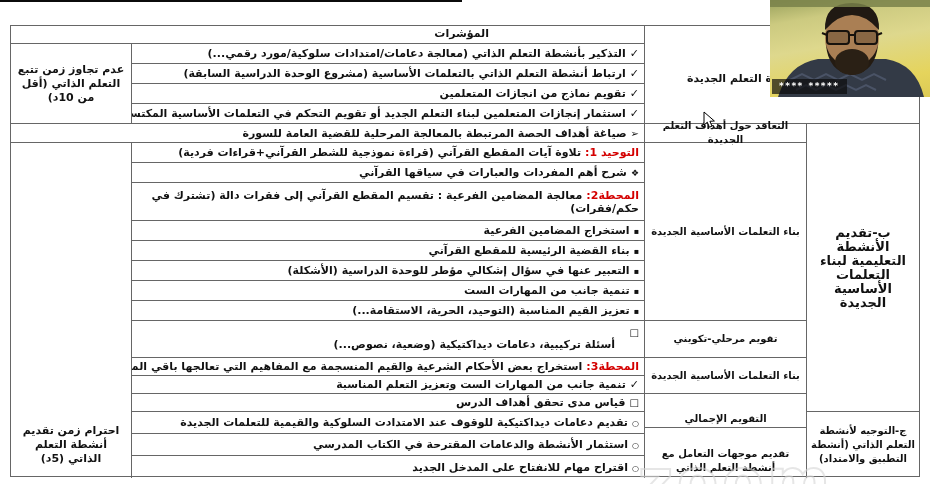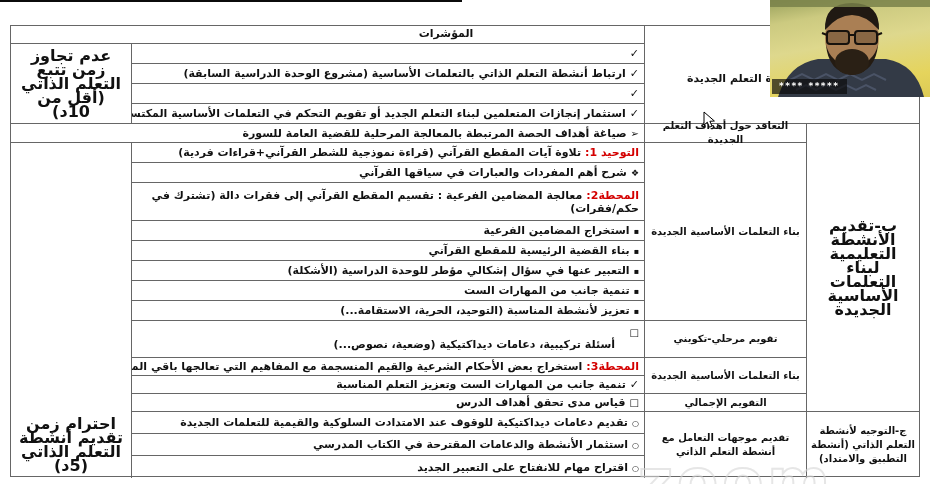--- a/index.html
+++ b/index.html
@@ -14,30 +14,30 @@
   
   .tbl {
     position:absolute; left:10px; top:25px; width:910px; height:452px;
     border:1px solid #666; z-index:1; color:#111;
   }
   .cell { position:absolute; font-weight:bold; }
   .bb { border-bottom:1px solid #666; }
   .bl { border-left:1px solid #666; }
 
   .hdr-cell { left:0; top:0; width:633px; height:18px; }
-  .hdr-cell span { position:absolute; left:392px; top:1px; width:86px; text-align:center; font-size:11px; }
+  .hdr-cell span { position:absolute; left:392px; top:1px; width:86px; text-align:right; font-size:11px; }
 
   .cd1 { left:633px; top:0; width:275px; height:98px; }
   .cd1 .frag { position:absolute; left:10px; top:46px; width:117px; direction:rtl; text-align:right; white-space:nowrap; font-size:11px; }
 
   .a1 { left:0; top:18px;  width:120px; height:80px; }
   .a2 { left:0; top:117px; width:120px; height:269px; }
   .a3 { left:0; top:386px; width:120px; height:66px; }
   .acell { display:flex; align-items:center; justify-content:center; text-align:center;
-           direction:rtl; font-size:16px; line-height:14px; padding:0 6px; }
+           direction:rtl; font-size:11px; line-height:14px; padding:0 6px; }
 
   .bstack1 { left:120px; top:18px;  width:513px; height:80px; }
   .bstack2 { left:120px; top:117px; width:513px; height:335px; }
   .srow    { left:0; top:98px; width:633px; height:19px; }
 
   .brow { display:flex; flex-direction:column; justify-content:center;
           direction:rtl; padding:0 5px 0 2px; font-size:11px; overflow:hidden; }
   .brow .line { display:flex; direction:rtl; align-items:baseline; gap:4px; white-space:nowrap; }
   .brow .line2 { padding-right:24px; }
   .h20 { height:20px; } .h19 { height:19px; } .h38 { height:38px; }
@@ -49,22 +49,22 @@
   .blt-sq     { font-size:8px;  }
   .blt-box    { font-size:10px; }
   .blt-circ   { font-size:8px;  }
   .station { color:#d40000; }
 
   .ccol { left:633px; top:98px; width:162px; height:354px; }
   .dcol { left:795px; top:98px; width:113px; height:354px; }
   .ccell { display:flex; align-items:center; justify-content:center; text-align:center;
            direction:rtl; font-size:10px; line-height:14px; padding:0 4px; }
   .c2 { height:19px; } .c3 { height:178px; } .c4 { height:37px; }
-  .c5 { height:36px; } .c6 { height:18px; }  .c7 { height:66px; }
-  .d2 { height:288px; font-size:16px; } .d3 { height:66px; font-size:10px; }
+  .c5 { height:36px; } .c6 { height:18px;margin-top:16px; }  .c7 { height:66px; }
+  .d2 { height:288px; font-size:13px; } .d3 { height:66px; font-size:10px; }
 
   
   .wm { position:absolute; left:638px; top:446px; z-index:5; pointer-events:none;
         font-size:60px; font-weight:800; letter-spacing:4px; color:transparent;
         -webkit-text-stroke:2px #d6d6d6; opacity:.6; }
 
   
   .cam { position:absolute; left:770px; top:0; width:160px; height:97px; z-index:10;
          overflow:hidden; background:linear-gradient(170deg,#99a15c 0%,#ccca80 20%,#ded88d 45%,#e5d45c 80%,#dcca55 100%); }
   .cam-top { position:absolute; left:0; top:0; width:100%; height:7px; background:#79814a; opacity:.85; }
@@ -90,31 +90,33 @@
       <span class="frag">ة التعلم الجديدة</span>
     </div>
 
     <div class="cell a1 bb acell">عدم تجاوز زمن تتبع التعلم الذاتي (أقل من 10د)</div>
     <div class="cell a3 acell">احترام زمن تقديم أنشطة التعلم الذاتي (5د)</div>
 
     <div class="cell bstack1 bl">
       <div class="brow h20 bb">
           <div class="line">
         <span class="blt blt-check">✓</span>
+        <span>التذكير بأنشطة التعلم الذاتي (معالجة دعامات/امتدادات سلوكية/مورد رقمي...)</span>
           </div>
         </div>
       <div class="brow h20 bb">
           <div class="line">
         <span class="blt blt-check">✓</span>
         <span>ارتباط أنشطة التعلم الذاتي بالتعلمات الأساسية (مشروع الوحدة الدراسية السابقة)</span>
           </div>
         </div>
       <div class="brow h20 bb">
           <div class="line">
         <span class="blt blt-check">✓</span>
+        <span>تقويم نماذج من انجازات المتعلمين</span>
           </div>
         </div>
       <div class="brow h20 bb">
           <div class="line">
         <span class="blt blt-check">✓</span>
         <span>استثمار إنجازات المتعلمين لبناء التعلم الجديد أو تقويم التحكم في التعلمات الأساسية المكتسبة</span>
           </div>
         </div>
     </div>
 
@@ -167,21 +169,21 @@
         </div>
       <div class="brow h20 bb">
           <div class="line">
         <span class="blt blt-sq">▪</span>
         <span>تنمية جانب من المهارات الست</span>
           </div>
         </div>
       <div class="brow h20 bb">
           <div class="line">
         <span class="blt blt-sq">▪</span>
-        <span>تعزيز لأنشطة المناسبة (التوحيد، الحرية، الاستقامة...)</span>
+        <span>تعزيز القيم المناسبة (التوحيد، الحرية، الاستقامة...)</span>
           </div>
         </div>
       <div class="brow h37 bb">
         <div class="line">
             <span class="blt blt-box">□</span>
           </div>
         <div class="line line2">
             <span>أسئلة تركيبية، دعامات ديداكتيكية (وضعية، نصوص...)</span>
           </div>
         </div>
@@ -211,21 +213,21 @@
         </div>
       <div class="brow h22 bb">
           <div class="line">
         <span class="blt blt-circ">○</span>
         <span>استثمار الأنشطة والدعامات المقترحة في الكتاب المدرسي</span>
           </div>
         </div>
       <div class="brow h22">
           <div class="line">
         <span class="blt blt-circ">○</span>
-        <span>اقتراح مهام للانفتاح على التعبير الجديد</span>
+        <span>اقتراح مهام للانفتاح على المدخل الجديد</span>
           </div>
         </div>
     </div>
 
     <div class="cell ccol bl">
       <div class="ccell c2 bb">التعاقد حول أهداف التعلم الجديدة</div>
       <div class="ccell c3 bb">بناء التعلمات الأساسية الجديدة</div>
       <div class="ccell c4 bb">تقويم مرحلي-تكويني</div>
       <div class="ccell c5 bb">بناء التعلمات الأساسية الجديدة</div>
       <div class="ccell c6 bb">التقويم الإجمالي</div>

